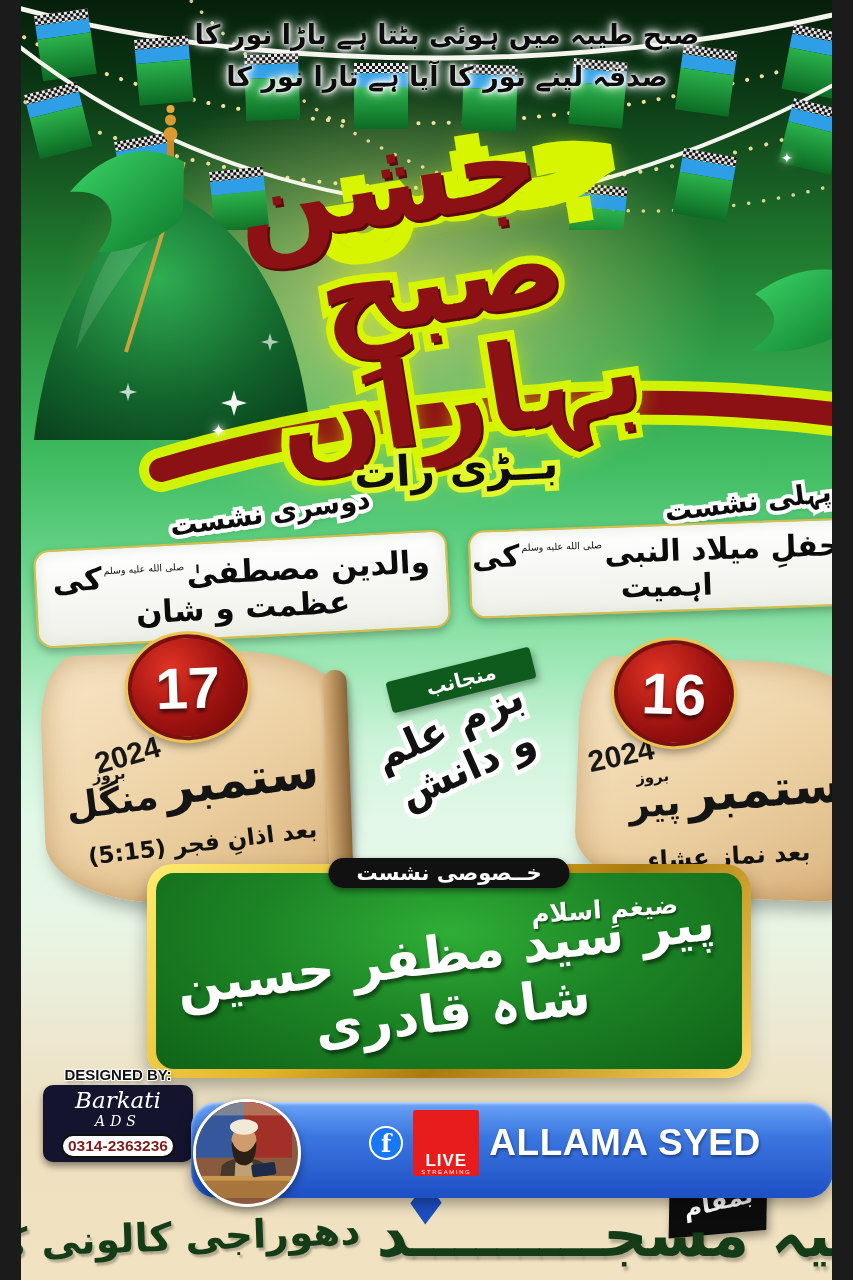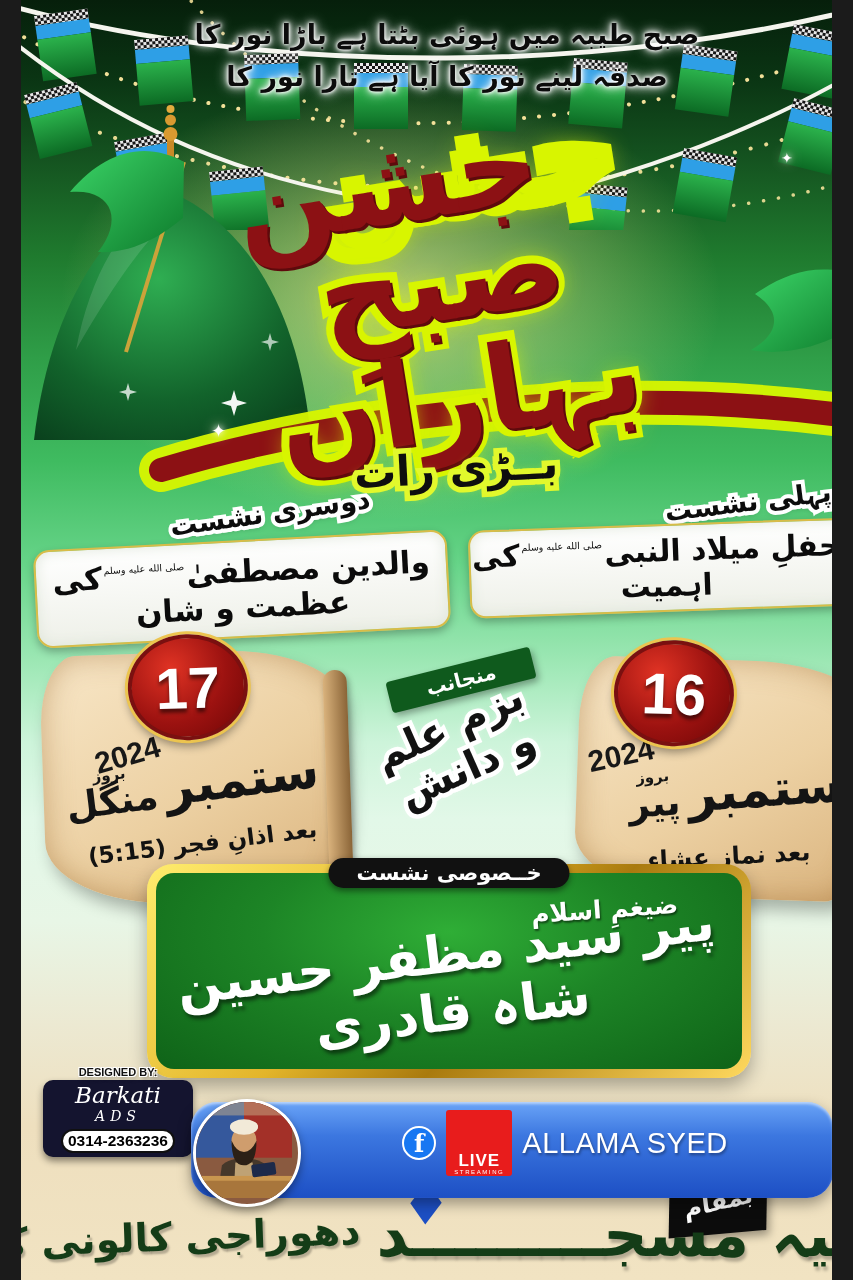--- a/index.html
+++ b/index.html
@@ -104,44 +104,44 @@
     font-family:"DejaVu Sans",sans-serif;direction:rtl;font-size:21px;font-weight:bold;padding:3px 28px;
     border-radius:18px;white-space:nowrap;box-shadow:0 3px 6px rgba(0,0,0,.45);}
   .gb-hon{position:absolute;top:22px;right:64px;color:#fff;font-family:"DejaVu Sans",sans-serif;direction:rtl;
     font-size:25px;font-weight:bold;transform:rotate(-4deg);text-shadow:1px 2px 2px rgba(0,0,0,.5);}
   .gb-name{position:absolute;left:10px;right:10px;top:52px;text-align:center;color:#fff;
     font-family:"DejaVu Sans",sans-serif;direction:rtl;font-size:52px;font-weight:bold;line-height:1.12;
     transform:rotate(-7deg);text-shadow:2px 4px 4px rgba(0,0,0,.5);}
 
   
   .dby{left:22px;top:1066px;width:150px;z-index:6;text-align:center;}
-  .dby-h{font-size:11px;font-weight:bold;color:#111;
+  .dby-h{font-size:15px;font-weight:bold;color:#111;
     text-shadow:-1px -1px 0 #fff,1px -1px 0 #fff,-1px 1px 0 #fff,1px 1px 0 #fff,2px 3px 4px rgba(0,0,0,.4);}
   .dby-box{margin-top:2px;background:#14142f;border-radius:10px;padding:3px 4px 4px;box-shadow:0 4px 7px rgba(0,0,0,.45);}
   .dby-name{font-family:"DejaVu Serif",serif;font-style:italic;color:#fff;font-size:23px;line-height:1.1;}
   .dby-ads{font-family:"DejaVu Serif",serif;font-style:italic;color:#fff;font-size:14px;letter-spacing:5px;}
   .dby-phone{margin:5px auto 0;background:#fff;border:2px solid #101010;border-radius:12px;font-weight:bold;
-    font-size:15.5px;color:#000000;padding:1px 5px;width:fit-content;}
+    font-size:15.5px;color:#7f1d1d;padding:1px 5px;width:fit-content;}
 
   
   .bbar{left:170px;top:1102px;width:642px;height:96px;z-index:6;border-radius:26px;
     background:linear-gradient(180deg,#6aa4f7 0%,#3c77e0 35%,#1d4fc4 100%);
     box-shadow:0 6px 14px rgba(0,0,0,.35), inset 0 2px 3px rgba(255,255,255,.55);}
   .bbar-tail{left:392px;top:1190px;width:26px;height:26px;background:#1d4fc4;transform:rotate(55deg) skewX(18deg);z-index:5;}
   .photo{left:172px;top:1099px;width:102px;height:102px;z-index:7;border-radius:50%;border:3px solid #fff;
     overflow:hidden;box-shadow:0 4px 9px rgba(0,0,0,.4);background:#8a5a40;}
   .bcontent{left:288px;top:1110px;width:512px;z-index:7;color:#fff;text-align:center;}
   .brow1{display:flex;align-items:center;justify-content:center;gap:10px;}
   .fb{width:34px;height:34px;border-radius:50%;background:#1877f2;border:2px solid #fff;color:#fff;
     font-weight:bold;font-size:24px;display:flex;align-items:center;justify-content:center;
     font-family:"DejaVu Serif",serif;box-sizing:border-box;}
   .live{background:#e81c1c;border-radius:3px;padding:2px 8px 1px;line-height:1;text-align:center;}
   .live .l1{font-size:17px;font-weight:bold;letter-spacing:1px;display:block;margin-top:40px;}
   .live .l2{font-size:6px;letter-spacing:1.6px;display:block;}
-  .n1{font-size:29px;font-weight:normal;letter-spacing:.5px;text-shadow:1px 2px 3px rgba(0,0,0,.4);}
+  .n1{font-size:37px;font-weight:bold;letter-spacing:.5px;text-shadow:1px 2px 3px rgba(0,0,0,.4);}
   .n2{font-size:37px;font-weight:bold;margin-top:3px;letter-spacing:.5px;text-shadow:1px 2px 3px rgba(0,0,0,.4);}
 
   
   .vbadge{left:648px;top:1170px;width:98px;height:64px;z-index:5;background:#0c0c0c;
     transform:rotate(-5deg) skewX(-6deg);display:flex;align-items:center;justify-content:center;
     box-shadow:3px 5px 9px rgba(0,0,0,.35);}
   .vbadge span{color:#fff;font-family:"DejaVu Sans",sans-serif;direction:rtl;font-size:24px;font-weight:bold;
     transform:rotate(-8deg);}
   .vline{left:0;right:0;bottom:14px;z-index:6;direction:rtl;display:flex;align-items:flex-end;justify-content:center;
     gap:16px;font-family:"DejaVu Sans",sans-serif;color:#143c17;font-weight:bold;padding:0 8px;}

